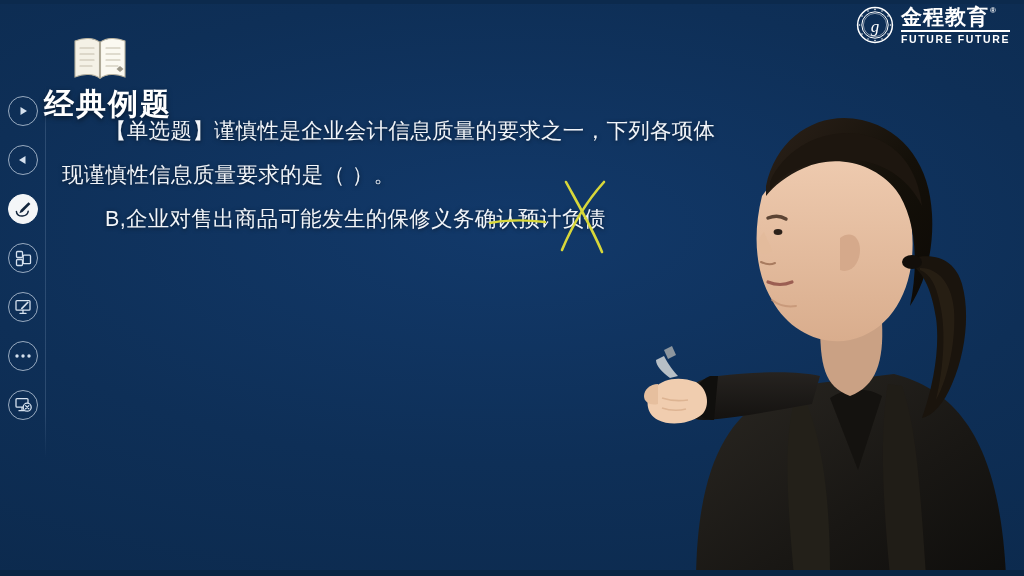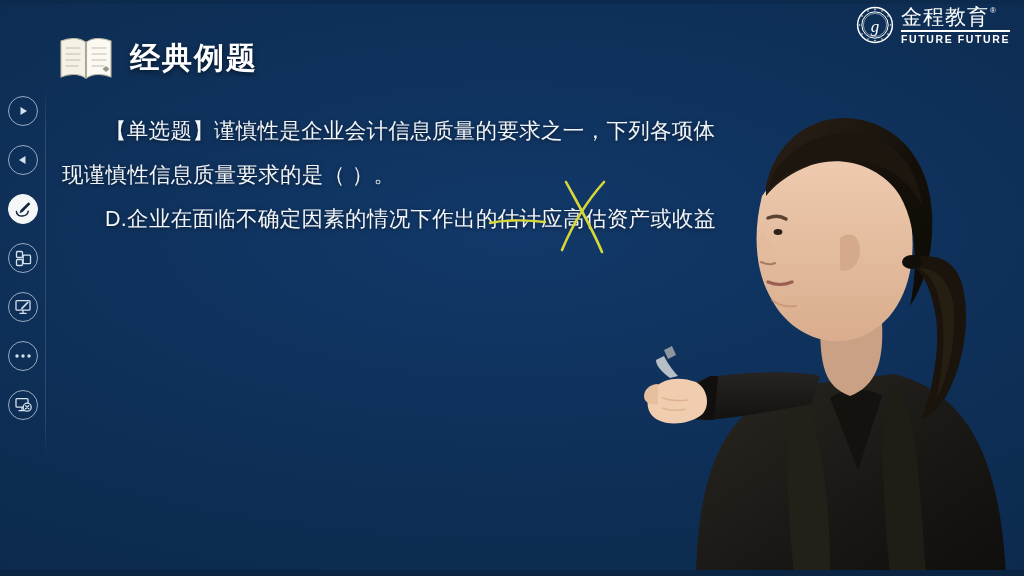--- a/index.html
+++ b/index.html
@@ -32,21 +32,21 @@
     color:#d6e1ee;
   }
   .tb-btn.active{background:#f4f6f8;border-color:#f4f6f8;color:#10243c;}
   .tb-btn svg{display:block;}
   #tb-divider{
     position:absolute;left:45px;top:86px;width:1px;height:372px;
     background:linear-gradient(to bottom,rgba(255,255,255,0) 0%,rgba(160,185,215,.20) 12%,rgba(160,185,215,.20) 88%,rgba(255,255,255,0) 100%);
   }
 
   
-  #header{position:absolute;left:58px;top:32px;display:flex;align-items:center;}
+  #header{position:absolute;left:44px;top:32px;display:flex;align-items:center;flex-direction:column;}
   #book-icon{width:56px;height:52px;position:relative;margin-right:16px;}
   #title{
     color:#ffffff;font-size:30px;font-weight:bold;letter-spacing:2px;
     text-shadow:0 2px 5px rgba(0,0,0,.55);
   }
 
   
   #slide-text{
     position:absolute;left:62px;top:109px;width:660px;
     color:#f2f5f9;font-size:21.5px;line-height:44px;
@@ -61,21 +61,21 @@
 
   
   #presenter{position:absolute;right:0;top:0;width:380px;height:576px;}
   #presenter svg{display:block;}
 
   
   #logo{position:absolute;right:14px;top:6px;display:flex;align-items:center;}
   #logo-seal{width:38px;height:38px;margin-right:7px;}
   #logo-words{display:flex;flex-direction:column;line-height:1;}
   #logo-cn{
-    color:#ffffff;font-size:21px;font-weight:normal;letter-spacing:1px;
+    color:#ffffff;font-size:21px;font-weight:bold;letter-spacing:1px;
     display:flex;align-items:flex-start;
   }
   #logo-reg{font-size:8px;vertical-align:top;margin-left:1px;margin-top:1px;}
   #logo-rule{height:1.5px;background:#ffffff;margin:3px 0 2.5px 0;}
   #logo-en{color:#ffffff;font-size:10.5px;font-weight:bold;letter-spacing:1.6px;}
 </style>
 </head>
 <body>
 
 <div id="stage">
@@ -169,21 +169,21 @@
             <path d="M34 34 h12"></path>
         </g>
         <path d="M44.5 37 l3.5 -3 l3.5 3 l-3.5 3 Z" fill="#7c7566" opacity=".75"></path>
       </svg>
     </div>
     <div id="title">经典例题</div>
   </div>
 
   <div id="slide-text">
     <p class="para indent">【单选题】谨慎性是企业会计信息质量的要求之一，下列各项体现谨慎性信息质量要求的是（ ）。</p>
-    <p class="para indent">D.企业在面临不确定因素的情况下作出的估计应高估资产或收益</p>
+    <p class="para indent">B,企业对售出商品可能发生的保修义务确认预计负债</p>
   </div>
 
   <div id="presenter">
     <svg width="380" height="576" viewBox="0 0 380 576">
       <defs>
         <linearGradient id="hairG" x1="0" y1="0" x2="1" y2="1">
           <stop offset="0%" stop-color="#2b2119"></stop>
             <stop offset="55%" stop-color="#141009"></stop>
             <stop offset="100%" stop-color="#0d0a06"></stop>
         </linearGradient>

